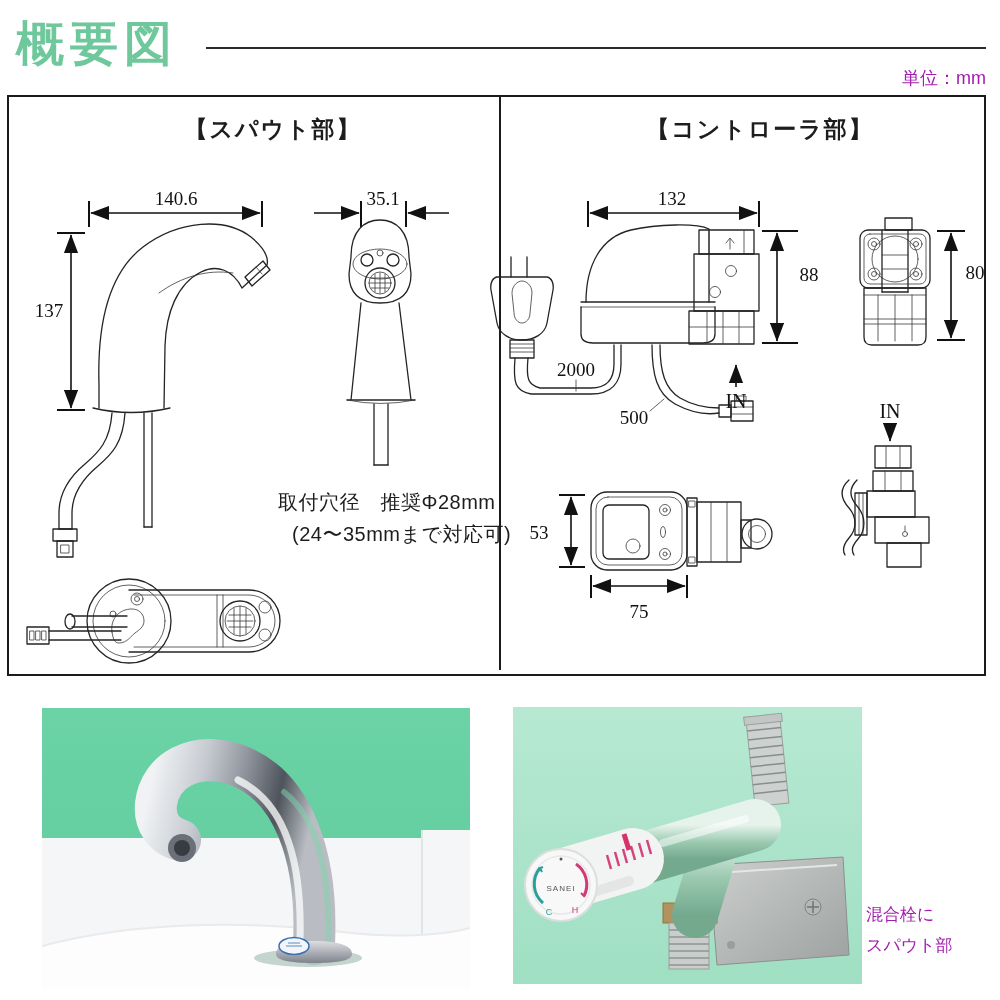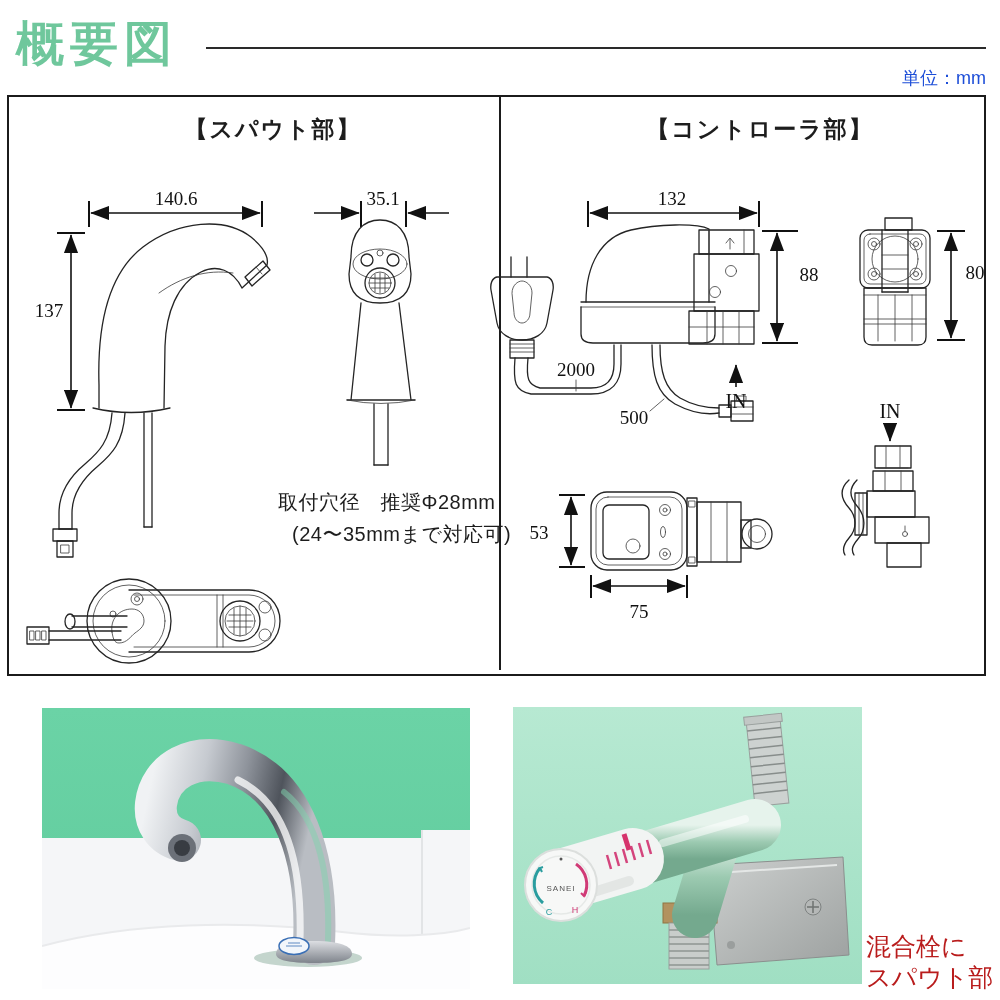--- a/index.html
+++ b/index.html
@@ -4,32 +4,32 @@
 <style>
   html,body{margin:0;padding:0;}
   body{
     width:1000px;height:1000px;position:relative;background:#ffffff;
     font-family:"Liberation Sans","DejaVu Sans",sans-serif;color:#1d1d1d;
     overflow:hidden;
   }
   .abs{position:absolute;}
   #page-title{left:16px;top:18px;font-size:48px;font-weight:bold;color:#6FC79C;letter-spacing:6px;line-height:1.1;text-align:right;}
   #title-rule{left:206px;top:47px;width:780px;height:2px;background:#2a2a2a;}
-  #unit-label{top:66px;right:14px;font-size:18px;color:#1d4ed8;}
+  #unit-label{top:66px;right:14px;font-size:18px;color:#a21caf;}
   #diagram-box{left:7px;top:95px;width:975px;height:577px;border:2px solid #1b1b1b;background:#fff;}
   .panel-title{top:114px;font-size:23px;font-weight:bold;color:#1d1d1d;text-align:center;letter-spacing:2px;padding-left:20px;}
   #ptitle-left{left:9px;width:488px;}
   #ptitle-right{left:497px;width:486px;}
   #diagram-svg{left:9px;top:97px;}
   .note-line{font-size:20px;color:#1d1d1d;letter-spacing:.5px;}
   #note1{left:278px;top:489px;}
   #note2{left:292px;top:521px;}
   #photo-left{left:42px;top:708px;width:428px;height:281px;}
   #photo-right{left:513px;top:707px;width:349px;height:237px;}
-  #photo-caption{left:866px;top:931px;font-size:25px;line-height:31px;color:#b91c1c;}
+  #photo-caption{left:866px;top:899px;font-size:17px;line-height:31px;color:#a21caf;}
   
   .ln{fill:none;stroke:#242424;stroke-width:1.3;stroke-linejoin:round;stroke-linecap:round;}
   .thin{fill:none;stroke:#3a3a3a;stroke-width:.8;stroke-linejoin:round;stroke-linecap:round;}
   .dimln{fill:none;stroke:#111;stroke-width:1.6;}
   .tick{fill:none;stroke:#111;stroke-width:2;}
   text.dim{font-family:"Liberation Serif","DejaVu Serif",serif;font-size:19px;fill:#111;text-anchor:middle;}
   text.dim-in{font-family:"Liberation Serif","DejaVu Serif",serif;font-size:20px;fill:#111;text-anchor:middle;}
 </style>
 </head>
 <body>

